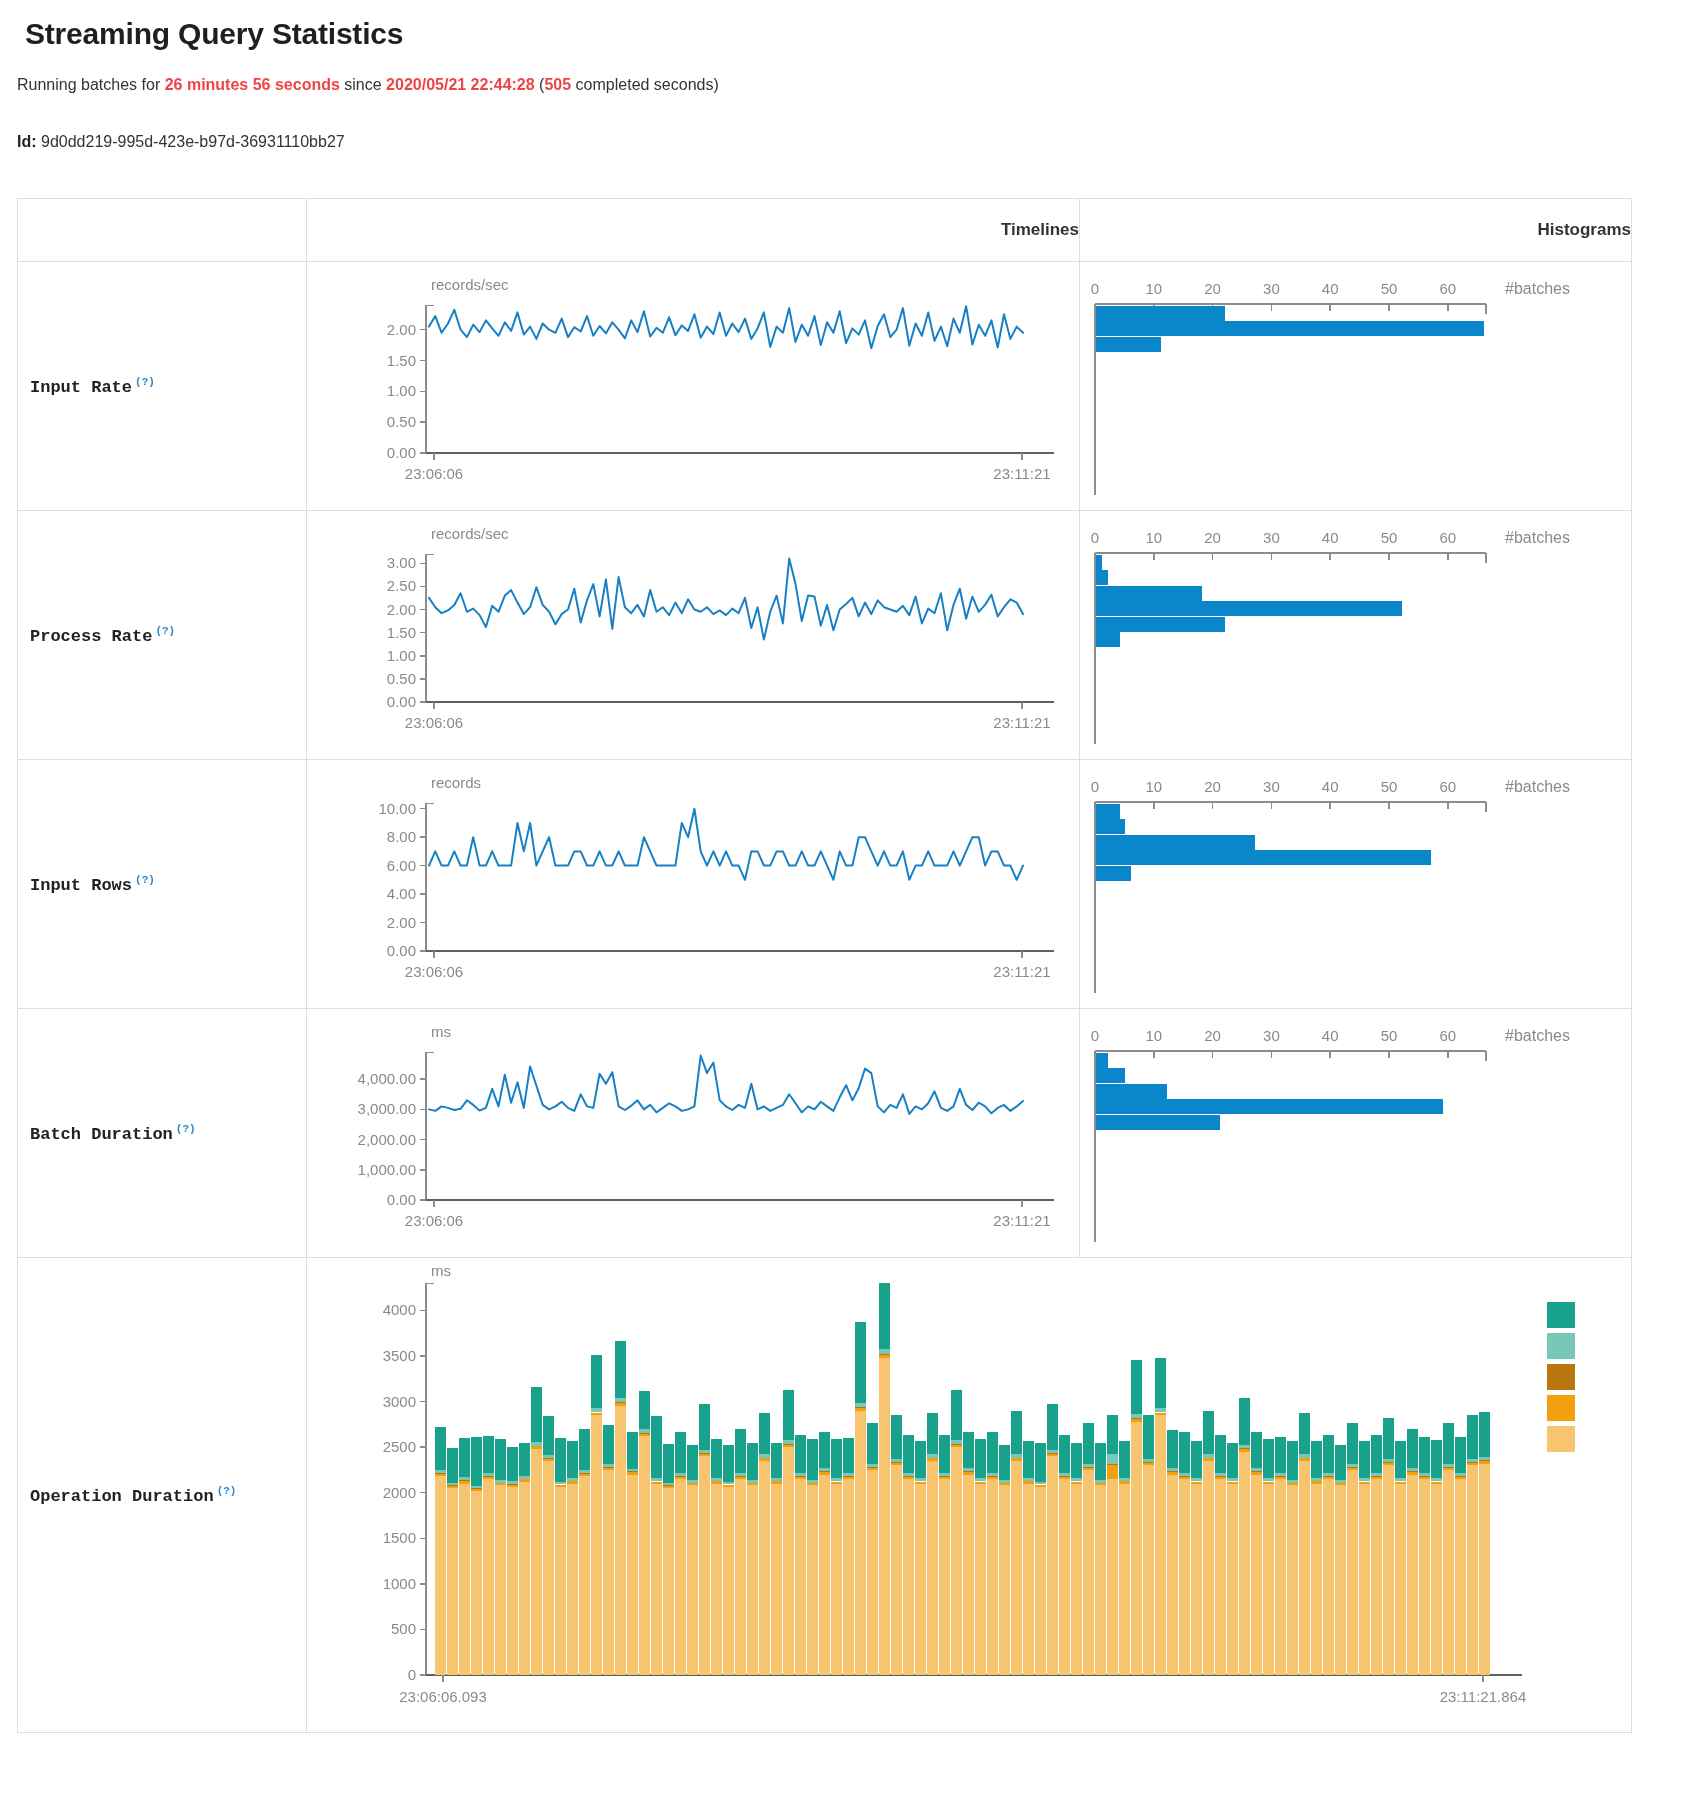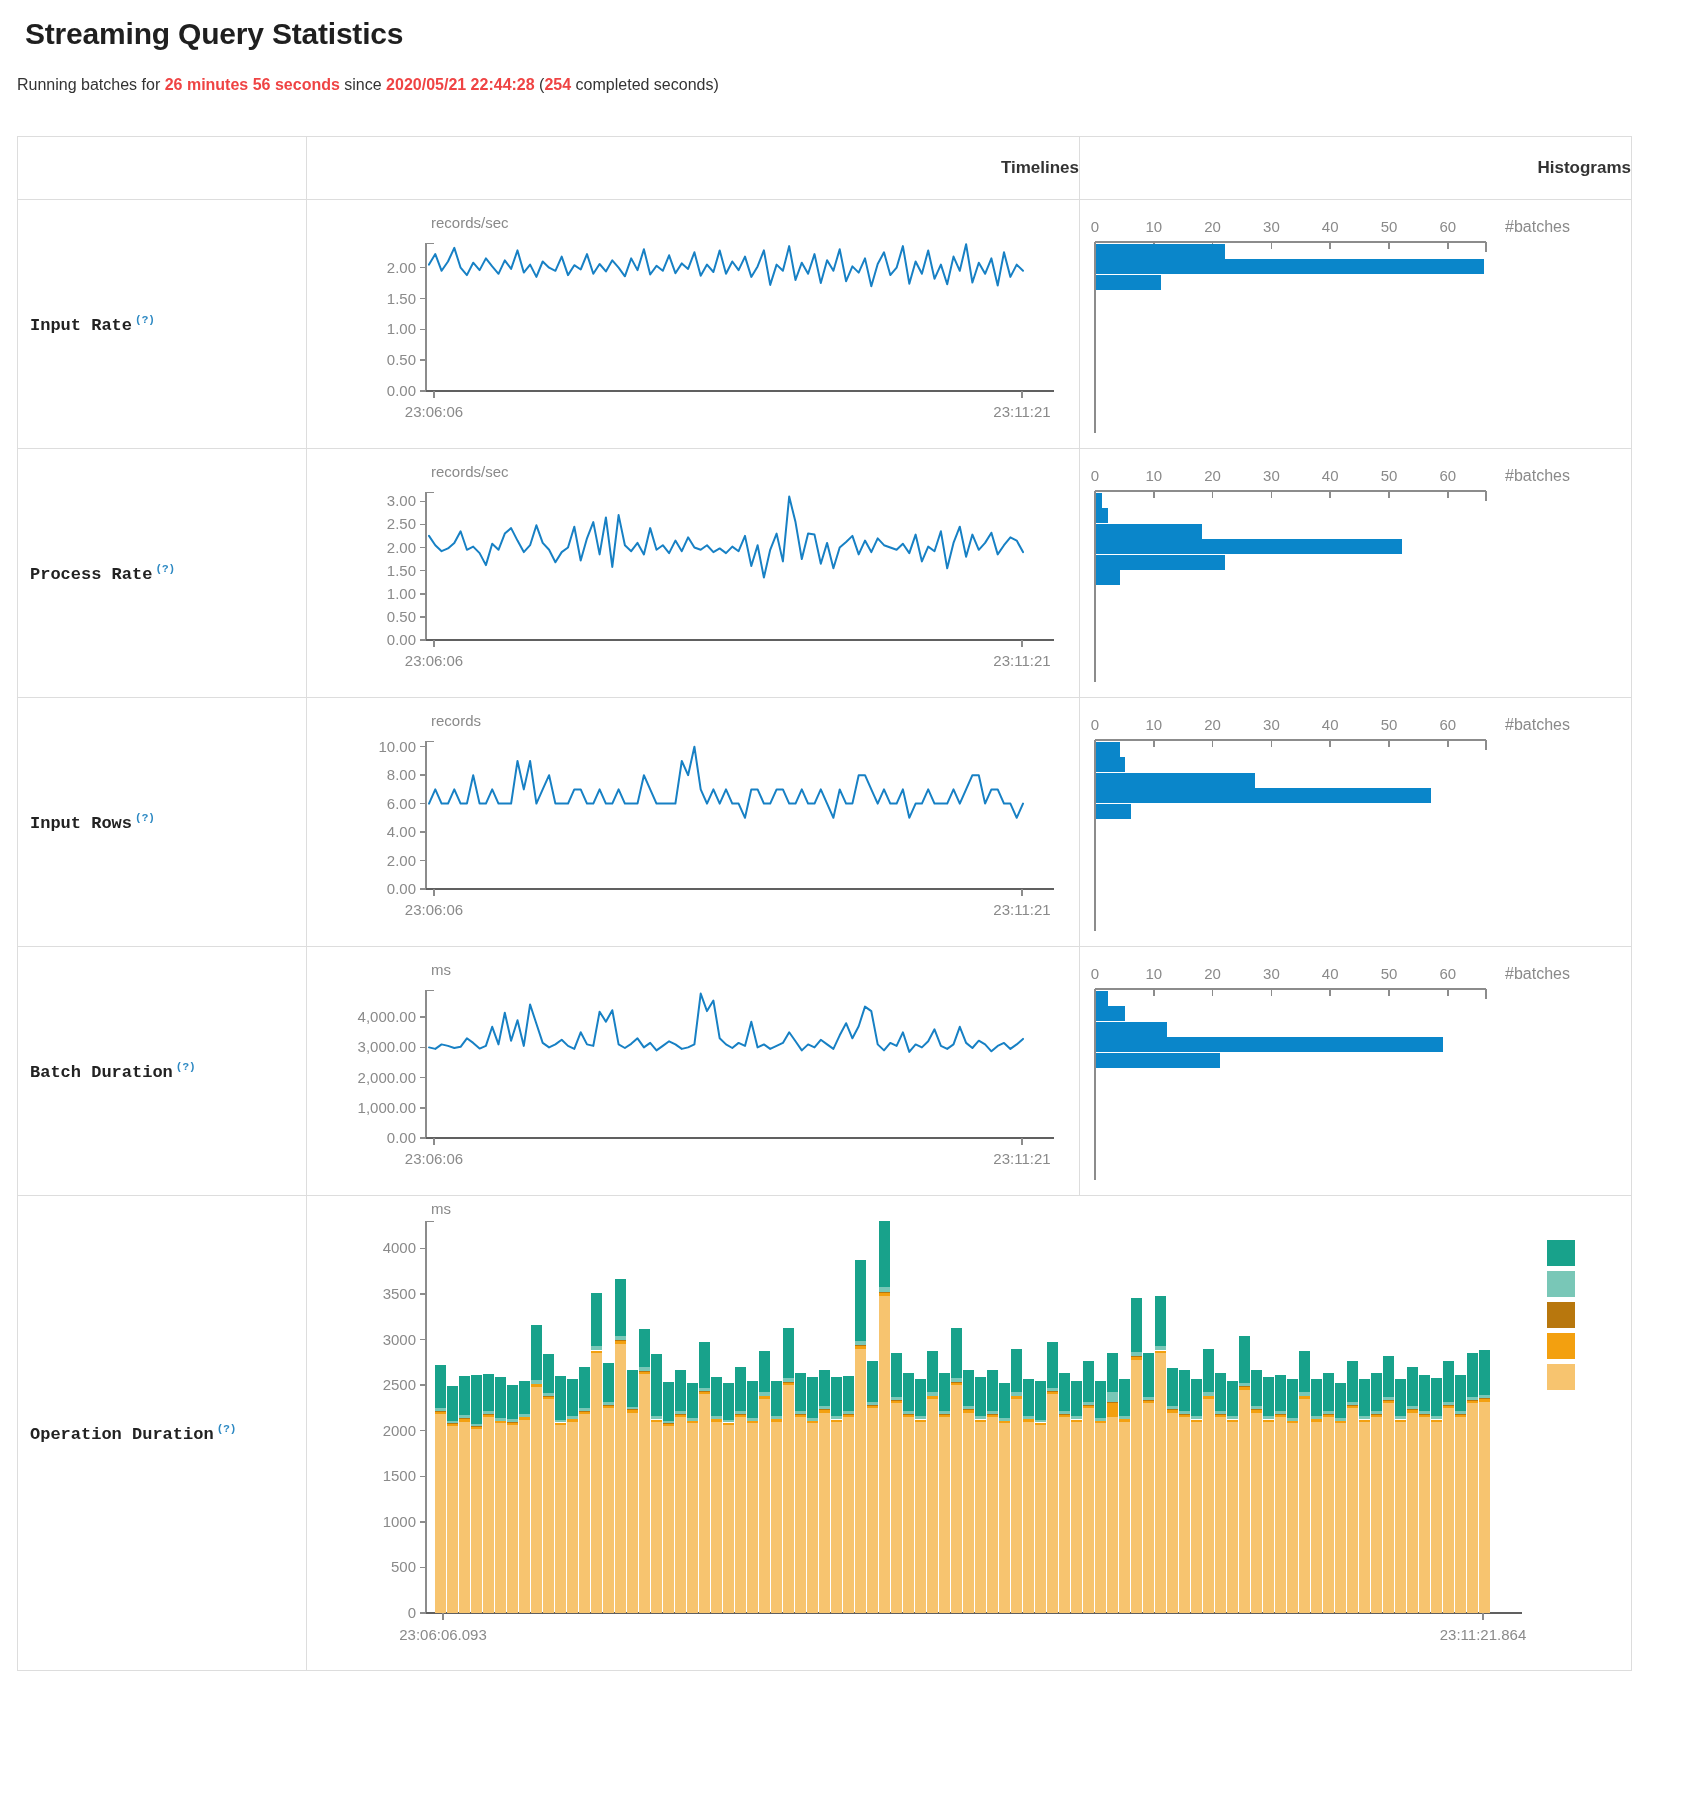--- a/index.html
+++ b/index.html
@@ -24,23 +24,24 @@
   .hg{width:538px;height:248px;}
   .op{width:1298px;height:474px;}
   svg text{font-family:"Liberation Sans","DejaVu Sans",sans-serif;}
 </style>
 </head>
 <body>
 
 <div class="page">
   <h1>Streaming Query Statistics</h1>
 
-  <p class="subtitle"><span>Running batches for </span><b>26 minutes 56 seconds</b><span> since </span><b>2020/05/21 22:44:28</b><span> (</span><b>254</b><span> completed seconds)</span></p>
+  <p class="subtitle"><span>Running batches for </span><b>26 minutes 56 seconds</b><span> since </span><b>2020/05/21 22:44:28</b><span> (</span><b>505</b><span> completed seconds)</span></p>
 
   <div class="meta">
+    <div><b>Id:</b> <span>9d0dd219-995d-423e-b97d-36931110bb27</span></div>
   </div>
 
   <table class="stats-table">
     <thead>
       <tr>
         <th class="col-label"></th>
         <th class="col-timeline">Timelines</th>
         <th class="col-hist">Histograms</th>
       </tr>
     </thead>

